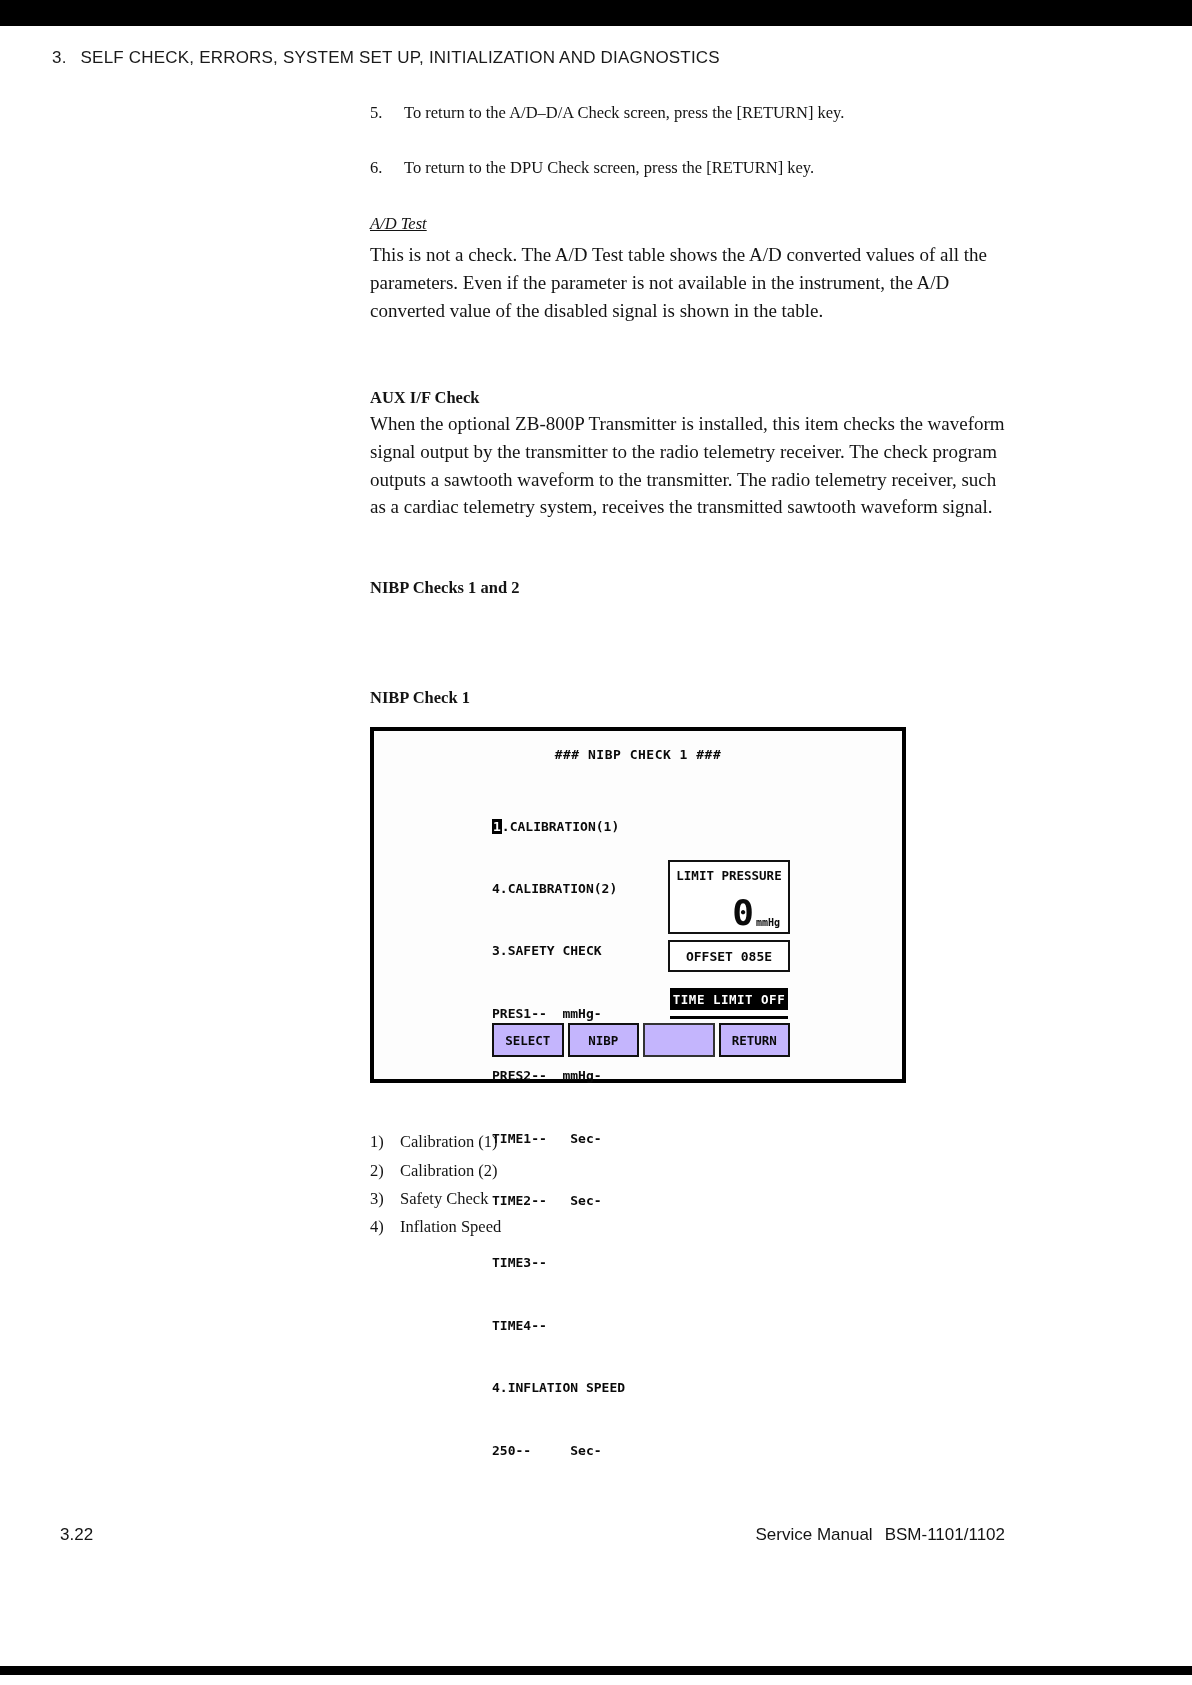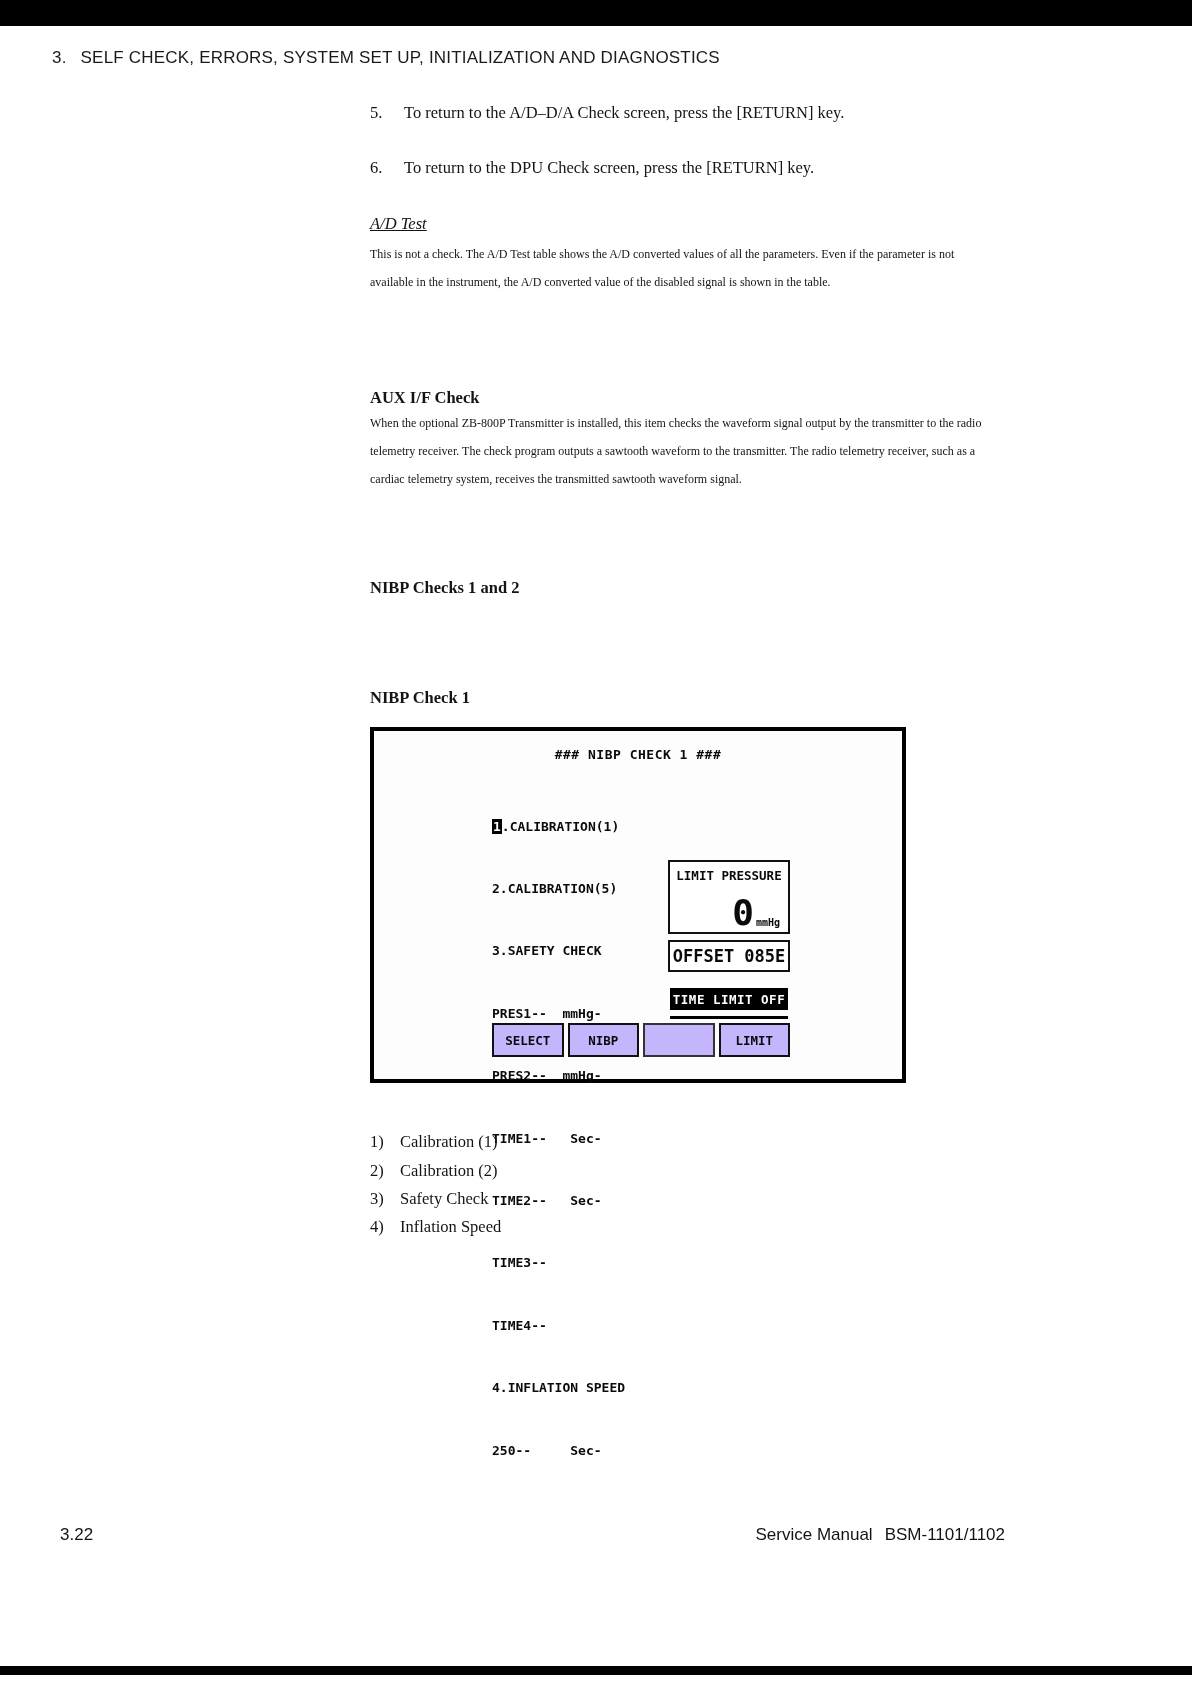--- a/index.html
+++ b/index.html
@@ -21,21 +21,21 @@
 
   .step{position:absolute;left:370px;display:flex;font-size:16.5px;}
   .step .step-num{width:34px;flex:0 0 34px;}
   .step-5{top:103px;}
   .step-6{top:158px;}
 
   .sec-heading{position:absolute;left:370px;font-size:16.5px;}
   .italic-underline{font-style:italic;text-decoration:underline;}
   .bold{font-weight:bold;}
 
-  .para{position:absolute;left:370px;font-size:12px;line-height:27.8px;text-align:left;}
+  .para{position:absolute;left:370px;font-size:19px;line-height:27.8px;text-align:left;}
 
   
   .screen-frame{
     position:absolute;left:370px;top:727px;width:536px;height:356px;
     border:4px solid #000;box-sizing:border-box;background:#fdfdfd;
   }
   .px{
     font-family:"DejaVu Sans Mono", monospace;font-weight:bold;color:#0a0a0a;
   }
   .screen-title{
@@ -56,21 +56,21 @@
   .cuff-label{margin-top:6px;text-align:center;font-size:12.5px;}
   .cuff-value-row{
     position:absolute;right:8px;bottom:2px;display:flex;align-items:flex-end;
   }
   .cuff-value{font-size:36px;line-height:34px;}
   .cuff-unit{font-size:10px;line-height:14px;margin-left:2px;}
 
   .offset-box{
     position:absolute;left:294px;top:209px;width:122px;height:32px;
     border:2px solid #111;box-sizing:border-box;background:#fff;
-    display:flex;align-items:center;justify-content:center;font-size:17px;
+    display:flex;align-items:center;justify-content:center;font-size:13px;
   }
   .time-limit-bar{
     position:absolute;left:296px;top:257px;width:118px;height:22px;
     background:#000;color:#fff;display:flex;align-items:center;justify-content:center;
     font-size:12.5px;letter-spacing:0.5px;
   }
   .time-limit-underline{
     position:absolute;left:296px;top:285px;width:118px;height:3px;background:#000;
   }
 
@@ -132,21 +132,21 @@
   <div class="sec-heading bold" style="top:578px;">NIBP Checks 1 and 2</div>
 
   <div class="sec-heading bold" style="top:688px;">NIBP Check 1</div>
 
   <div class="screen-frame">
 
     <div class="screen-title px">### NIBP CHECK 1 ###</div>
 
     <div class="screen-menu px">
       <div class="line"><span class="inv">1</span><span>.CALIBRATION(1)</span></div>
-      <div class="line">2.CALIBRATION(5)</div>
+      <div class="line">4.CALIBRATION(2)</div>
       <div class="line">3.SAFETY CHECK</div>
       <div class="line">PRES1--  mmHg-</div>
       <div class="line">PRES2--  mmHg-</div>
       <div class="line">TIME1--   Sec-</div>
       <div class="line">TIME2--   Sec-</div>
       <div class="line">TIME3--</div>
       <div class="line">TIME4--</div>
       <div class="line">4.INFLATION SPEED</div>
       <div class="line">250--     Sec-</div>
     </div>
@@ -161,21 +161,21 @@
 
     <div class="offset-box px">OFFSET 085E</div>
 
     <div class="time-limit-bar px">TIME LIMIT OFF</div>
     <div class="time-limit-underline"></div>
 
     <div class="screen-keys">
       <div class="screen-key px">SELECT</div>
       <div class="screen-key px">NIBP</div>
       <div class="screen-key empty px"></div>
-      <div class="screen-key px">LIMIT</div>
+      <div class="screen-key px">RETURN</div>
     </div>
 
   </div>
 
   <div class="check-item li-1">
     <span class="li-num">1)</span>
     <span>Calibration (1)</span>
   </div>
   <div class="check-item li-2">
     <span class="li-num">2)</span>

